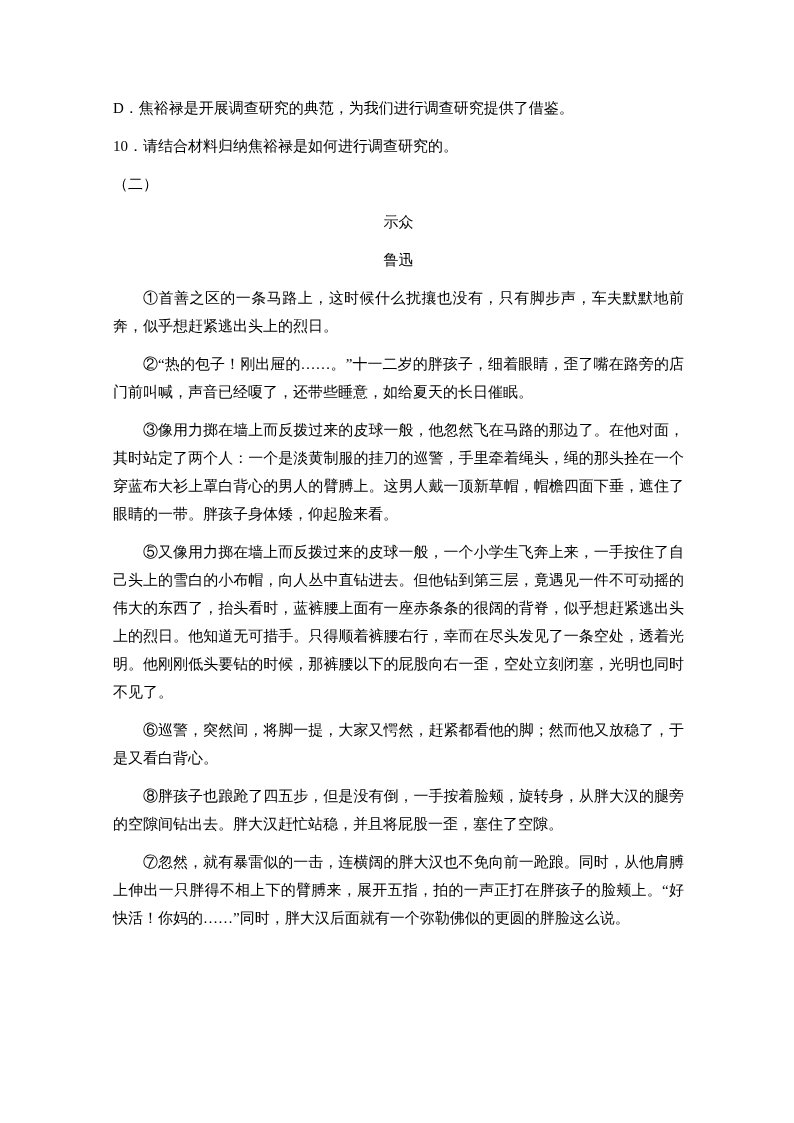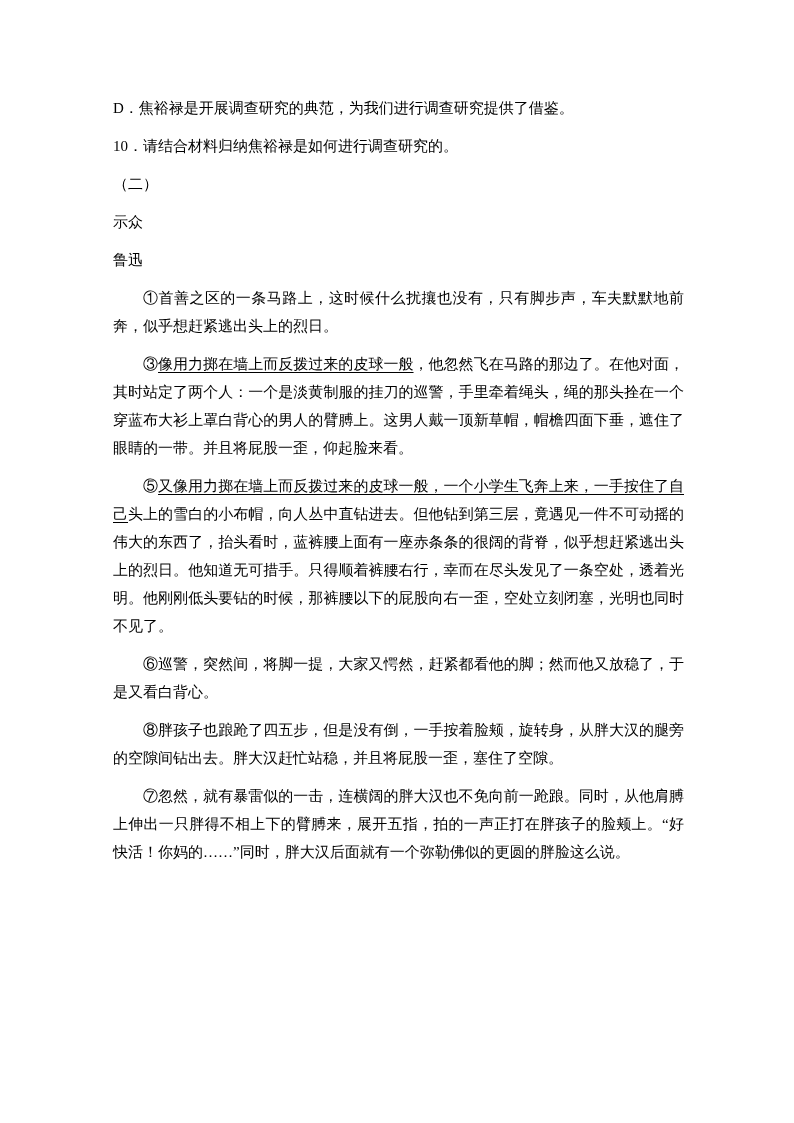--- a/index.html
+++ b/index.html
@@ -21,38 +21,38 @@
       overflow: hidden;
     }
     p.line {
       margin: 0 0 10px 0;
       text-align: justify;
     }
     p.indent {
       text-indent: 2em;
     }
     p.center {
-      text-align: left;
+      text-align: center;
       text-indent: 0;
     }
     .u {
-      text-decoration: underline;
       text-underline-offset: 3px;
     }
   </style>
 </head>
 <body>
 
 <div class="page">
   <p class="line">D．焦裕禄是开展调查研究的典范，为我们进行调查研究提供了借鉴。</p>
   <p class="line">10．请结合材料归纳焦裕禄是如何进行调查研究的。</p>
   <p class="line">（二）</p>
   <p class="line center">示众</p>
   <p class="line center">鲁迅</p>
   <div id="passage">
       <p class="line indent"><span class="">①首善之区的一条马路上，这时候什么扰攘也没有，只有脚步声，车夫默默地前奔，似乎想赶紧逃出头上的烈日。</span></p>
-      <p class="line indent"><span class="">③</span><span class="u">像用力掷在墙上而反拨过来的皮球一般</span><span class="">，他忽然飞在马路的那边了。在他对面，其时站定了两个人：一个是淡黄制服的挂刀的巡警，手里牵着绳头，绳的那头拴在一个穿蓝布大衫上罩白背心的男人的臂膊上。这男人戴一顶新草帽，帽檐四面下垂，遮住了眼睛的一带。并且将屁股一歪，仰起脸来看。</span></p>
+      <p class="line indent"><span class="">②“热的包子！刚出屉的……。”十一二岁的胖孩子，细着眼睛，歪了嘴在路旁的店门前叫喊，声音已经嗄了，还带些睡意，如给夏天的长日催眠。</span></p>
+      <p class="line indent"><span class="">③</span><span class="u">像用力掷在墙上而反拨过来的皮球一般</span><span class="">，他忽然飞在马路的那边了。在他对面，其时站定了两个人：一个是淡黄制服的挂刀的巡警，手里牵着绳头，绳的那头拴在一个穿蓝布大衫上罩白背心的男人的臂膊上。这男人戴一顶新草帽，帽檐四面下垂，遮住了眼睛的一带。胖孩子身体矮，仰起脸来看。</span></p>
       <p class="line indent"><span class="">⑤</span><span class="u">又像用力掷在墙上而反拨过来的皮球一般，一个小学生飞奔上来，一手按住了自己</span><span class="">头上的雪白的小布帽，向人丛中直钻进去。但他钻到第三层，竟遇见一件不可动摇的伟大的东西了，抬头看时，蓝裤腰上面有一座赤条条的很阔的背脊，似乎想赶紧逃出头上的烈日。他知道无可措手。只得顺着裤腰右行，幸而在尽头发见了一条空处，透着光明。他刚刚低头要钻的时候，那裤腰以下的屁股向右一歪，空处立刻闭塞，光明也同时不见了。</span></p>
       <p class="line indent"><span class="">⑥巡警，突然间，将脚一提，大家又愕然，赶紧都看他的脚；然而他又放稳了，于是又看白背心。</span></p>
       <p class="line indent"><span class="">⑧胖孩子也踉跄了四五步，但是没有倒，一手按着脸颊，旋转身，从胖大汉的腿旁的空隙间钻出去。胖大汉赶忙站稳，并且将屁股一歪，塞住了空隙。</span></p>
       <p class="line indent"><span class="">⑦忽然，就有暴雷似的一击，连横阔的胖大汉也不免向前一跄踉。同时，从他肩膊上伸出一只胖得不相上下的臂膊来，展开五指，拍的一声正打在胖孩子的脸颊上。“好快活！你妈的……”同时，胖大汉后面就有一个弥勒佛似的更圆的胖脸这么说。</span></p>
     </div>
 </div>
 
 </body></html>

